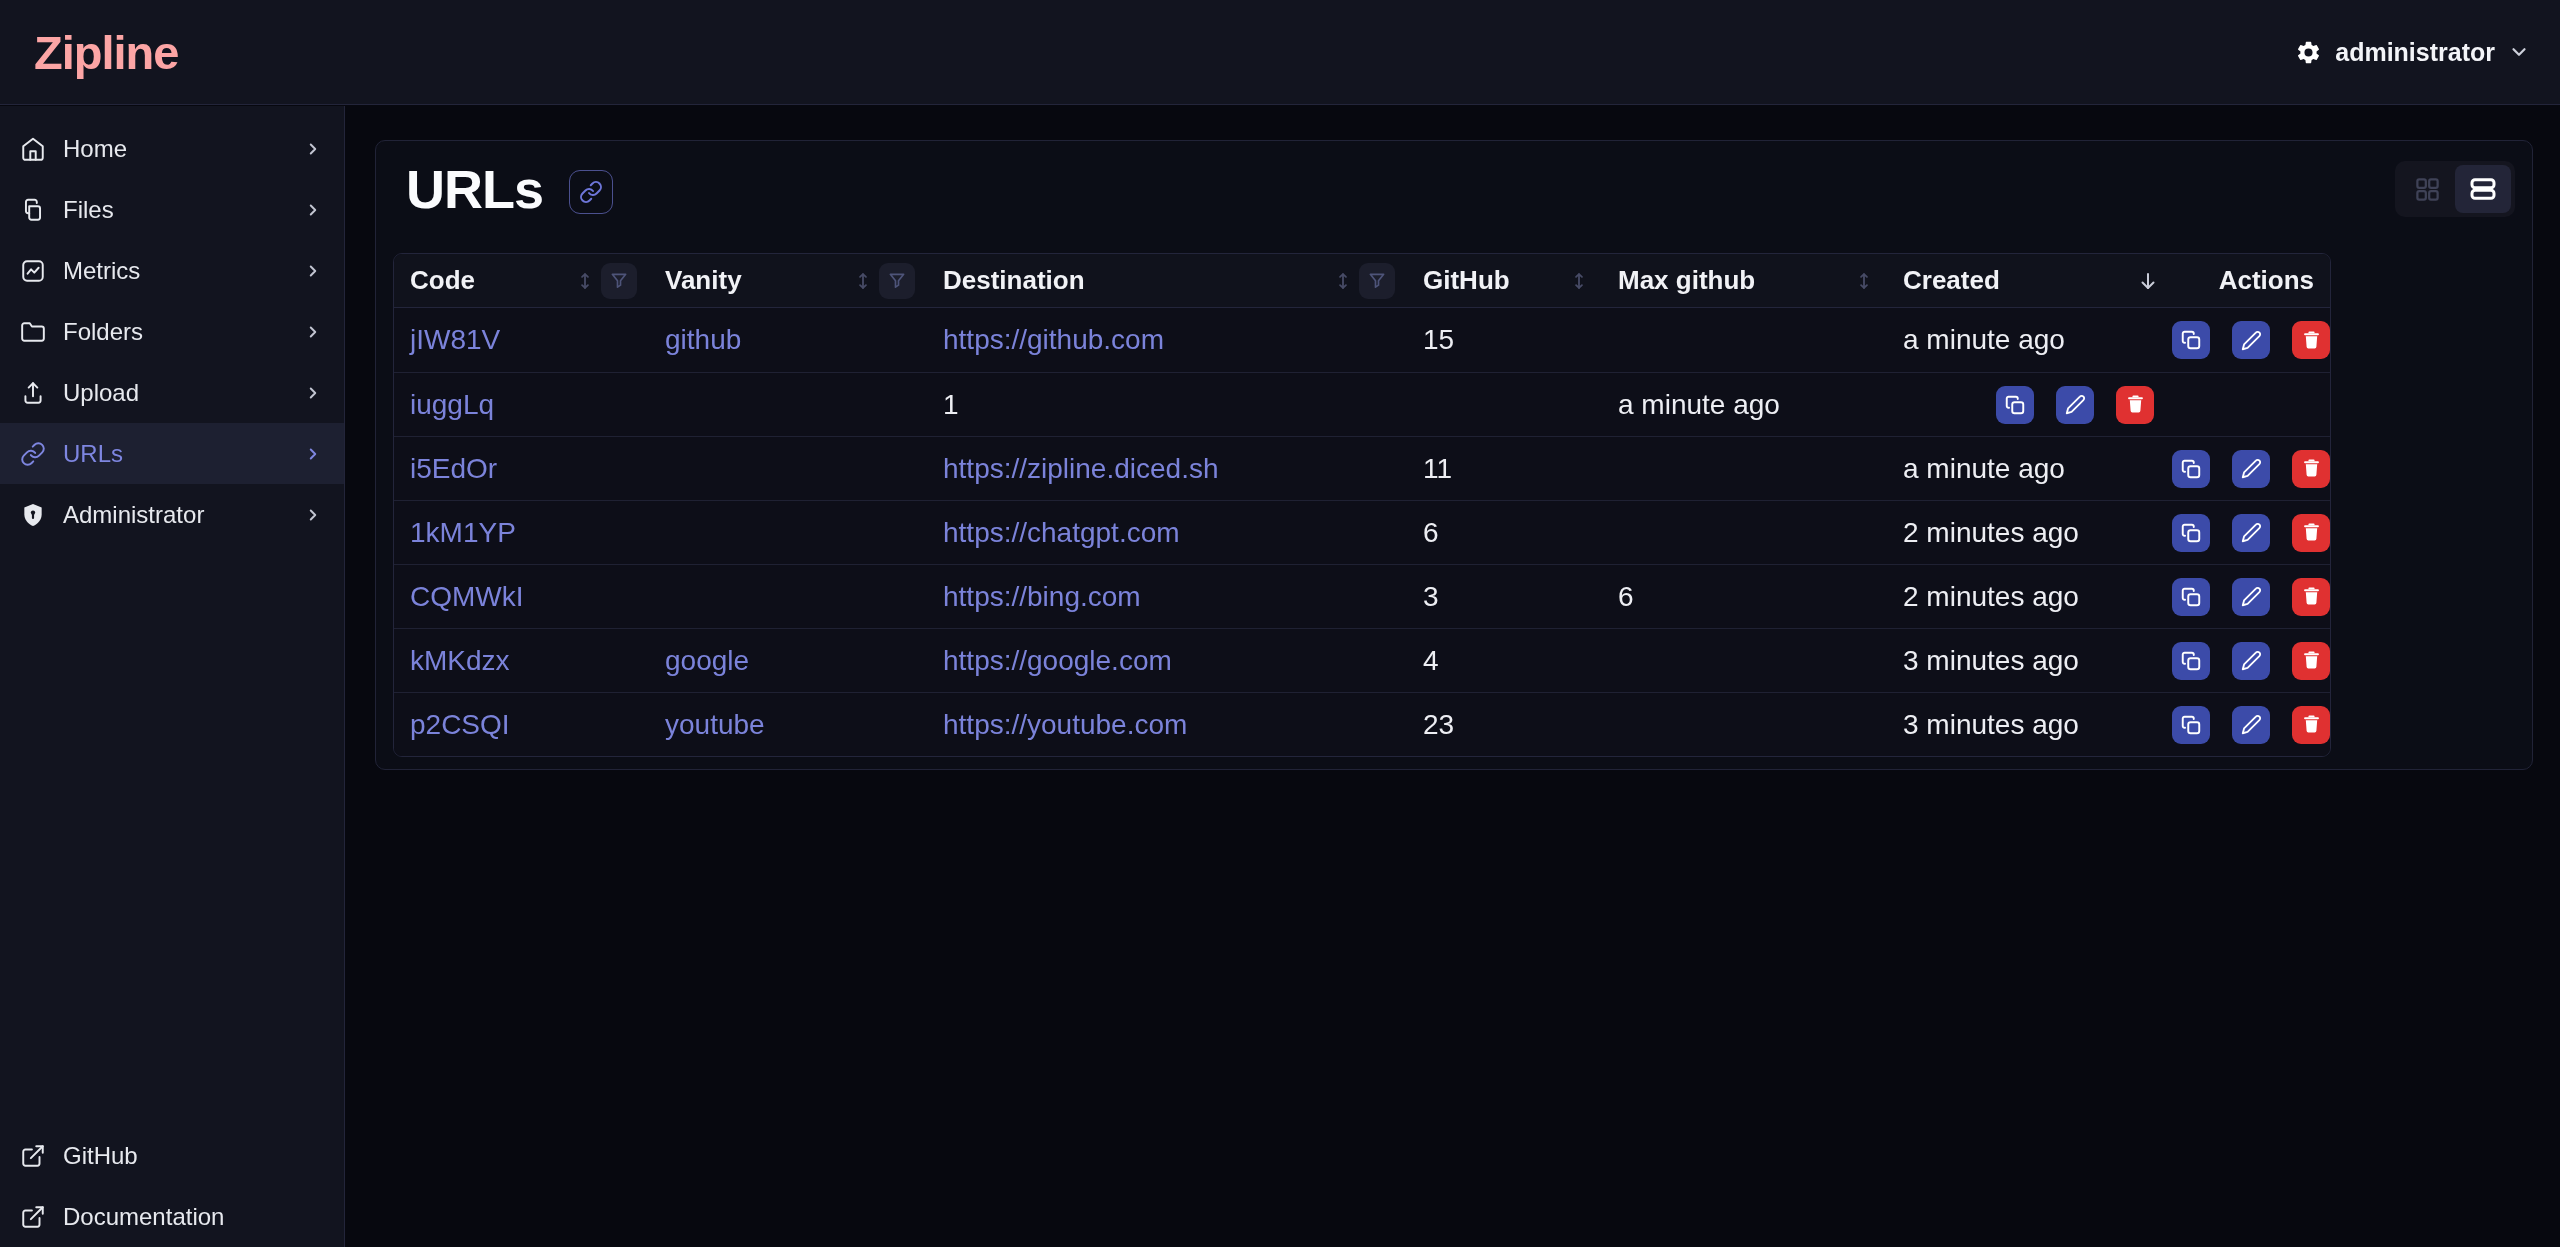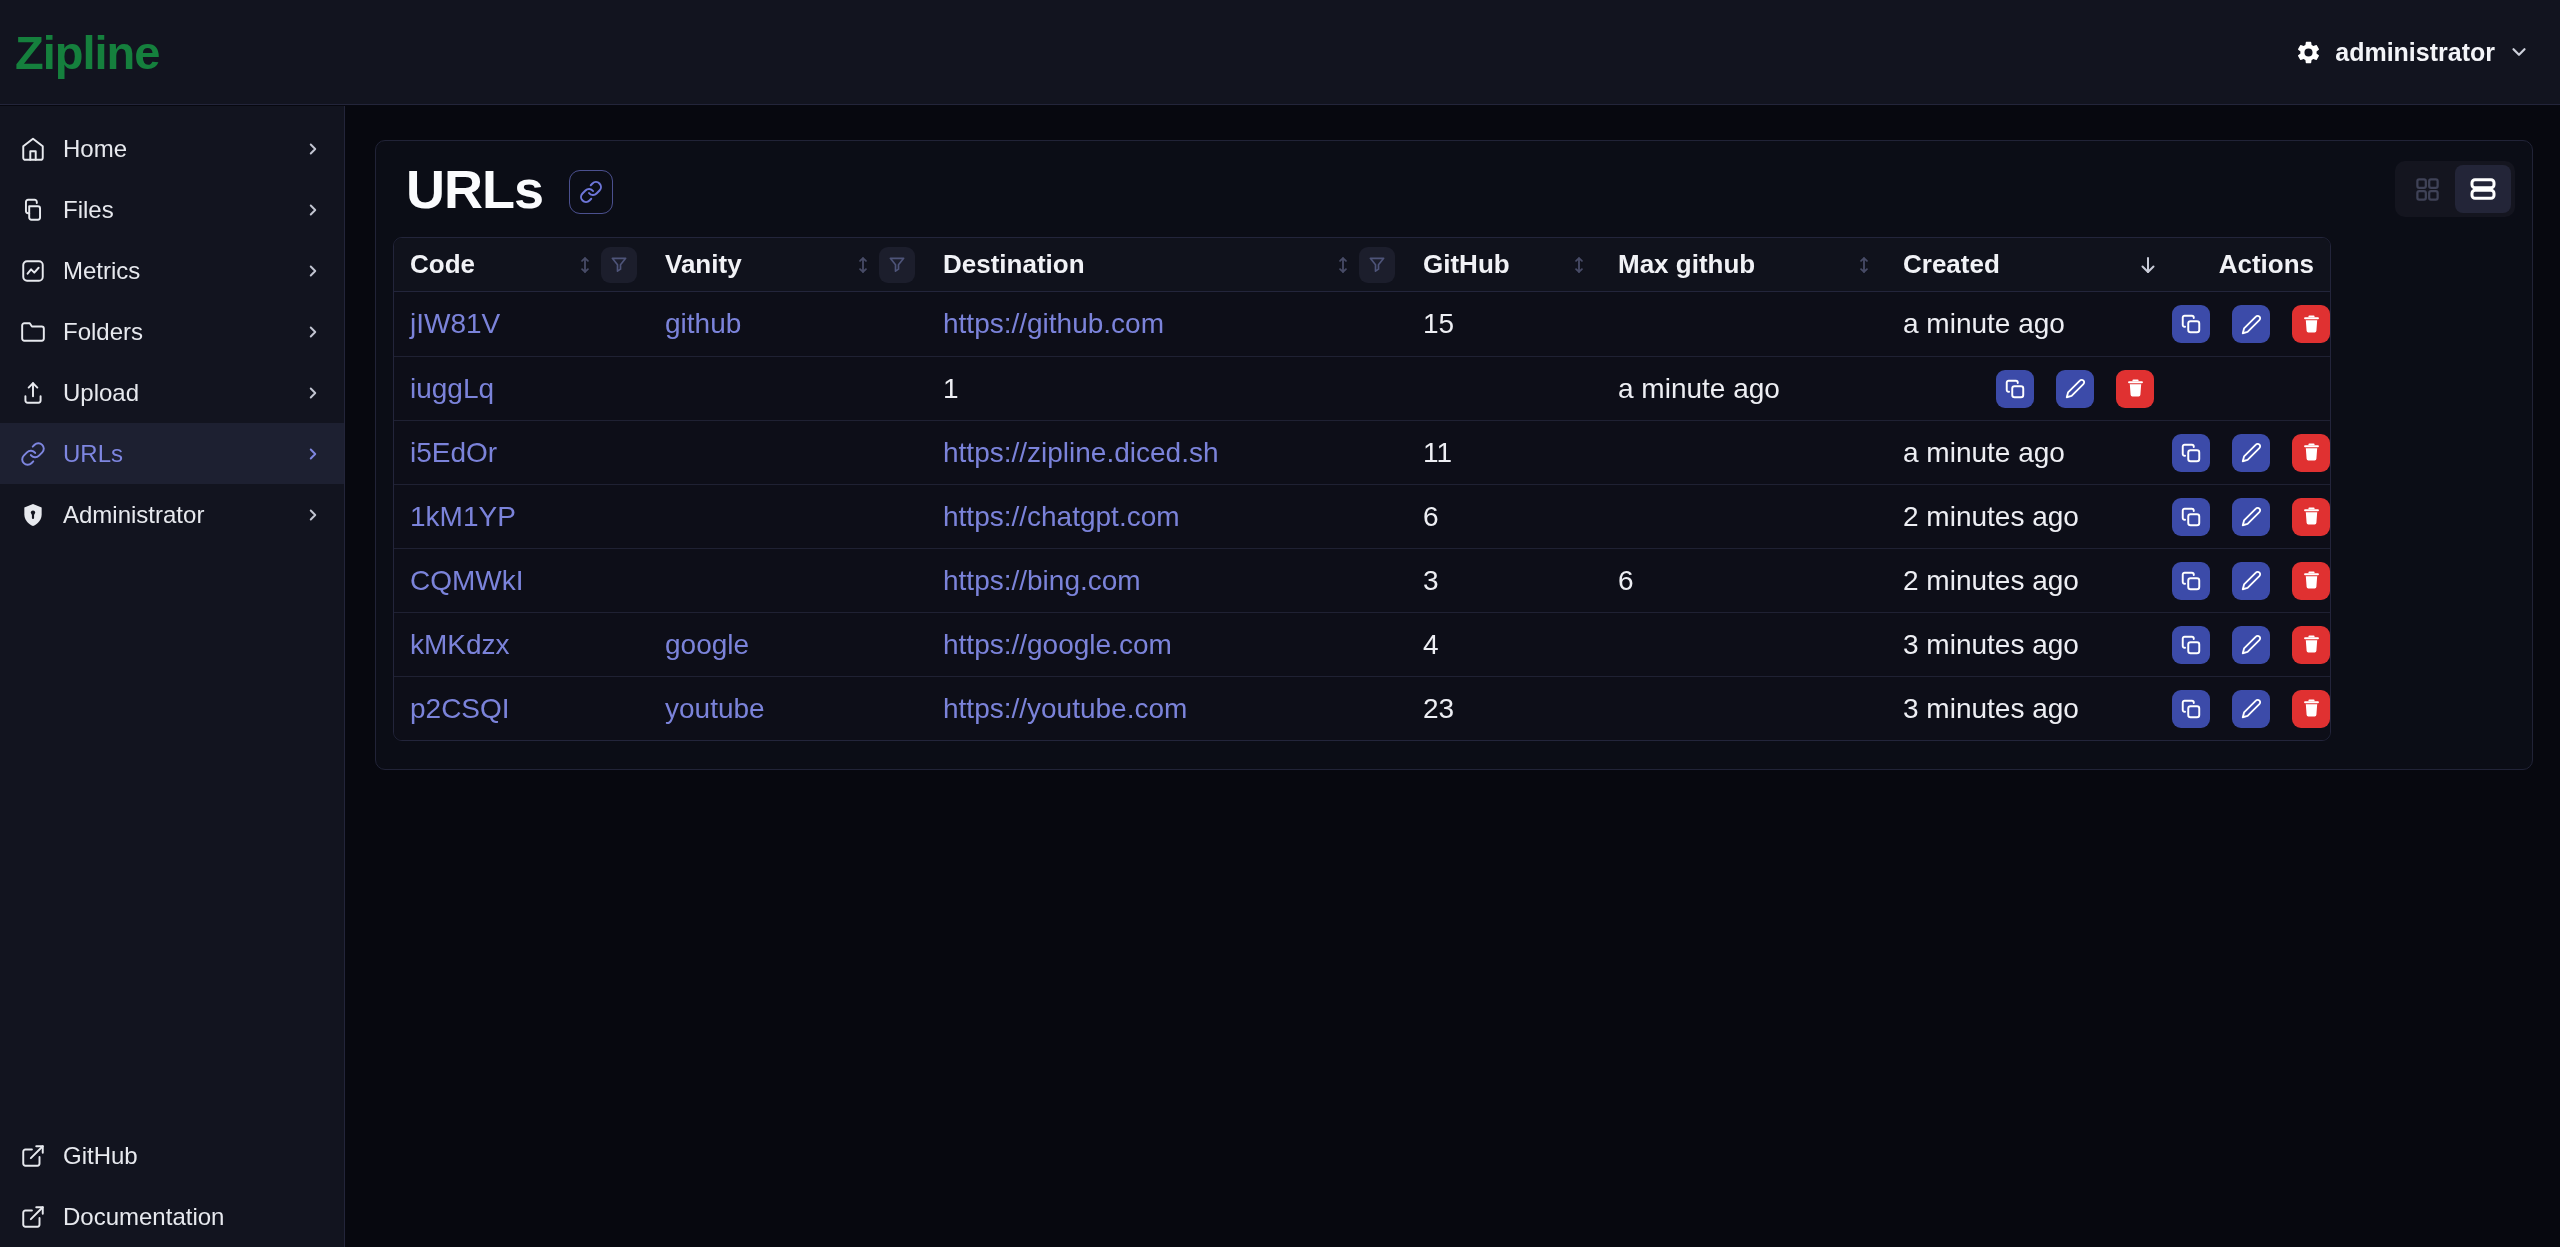--- a/index.html
+++ b/index.html
@@ -10,21 +10,21 @@
     font-family:"Liberation Sans", sans-serif;
   }
   svg { display:block; }
 
   
   .topbar {
     position:absolute; top:0; left:0; width:2560px; height:105px;
     background:#12141f; border-bottom:1px solid #23253a;
     display:flex; align-items:center;
   }
-  .logo { font-size:47px; font-weight:800; letter-spacing:-1px; margin-left:15px; color:#15803d; }
+  .logo { font-size:47px; font-weight:800; letter-spacing:-1px; margin-left:34px; color:#fca5a5; }
   .user-menu { margin-left:auto; margin-right:30px; display:flex; align-items:center; gap:13px; cursor:pointer; }
   .user-name { font-size:25px; font-weight:700; color:#f3f4f8; }
   .user-menu .gear { color:#ffffff; }
   .user-menu .caret { color:#cdd0db; }
 
   
   .sidebar {
     position:absolute; top:106px; left:0; width:345px; height:1141px;
     background:#12141f; border-right:1px solid #23253a;
     display:flex; flex-direction:column; overflow:hidden;
@@ -59,21 +59,21 @@
     margin-left:auto; background:#14151f; border-radius:10px; padding:4px; display:flex;
   }
   .seg {
     width:56px; height:48px; border-radius:8px; display:flex; align-items:center; justify-content:center;
     color:#3f4257; cursor:pointer;
   }
   .seg.selected { background:#232538; color:#ffffff; }
 
   
   .table {
-    position:absolute; left:17px; top:96px; width:1938px;
+    position:absolute; left:17px; top:112px; width:1938px;
     border:1px solid #23253b; border-radius:9px; overflow:hidden;
   }
   .thead, .trow {
     display:grid;
     grid-template-columns:255px 278px 480px 195px 285px 285px 1fr;
   }
   .thead { height:54px; background:#10121c; border-bottom:1px solid #23253b; }
   .th {
     display:flex; align-items:center; padding:0 12px 0 16px;
     font-size:26px; font-weight:700; color:#f1f2f6;

